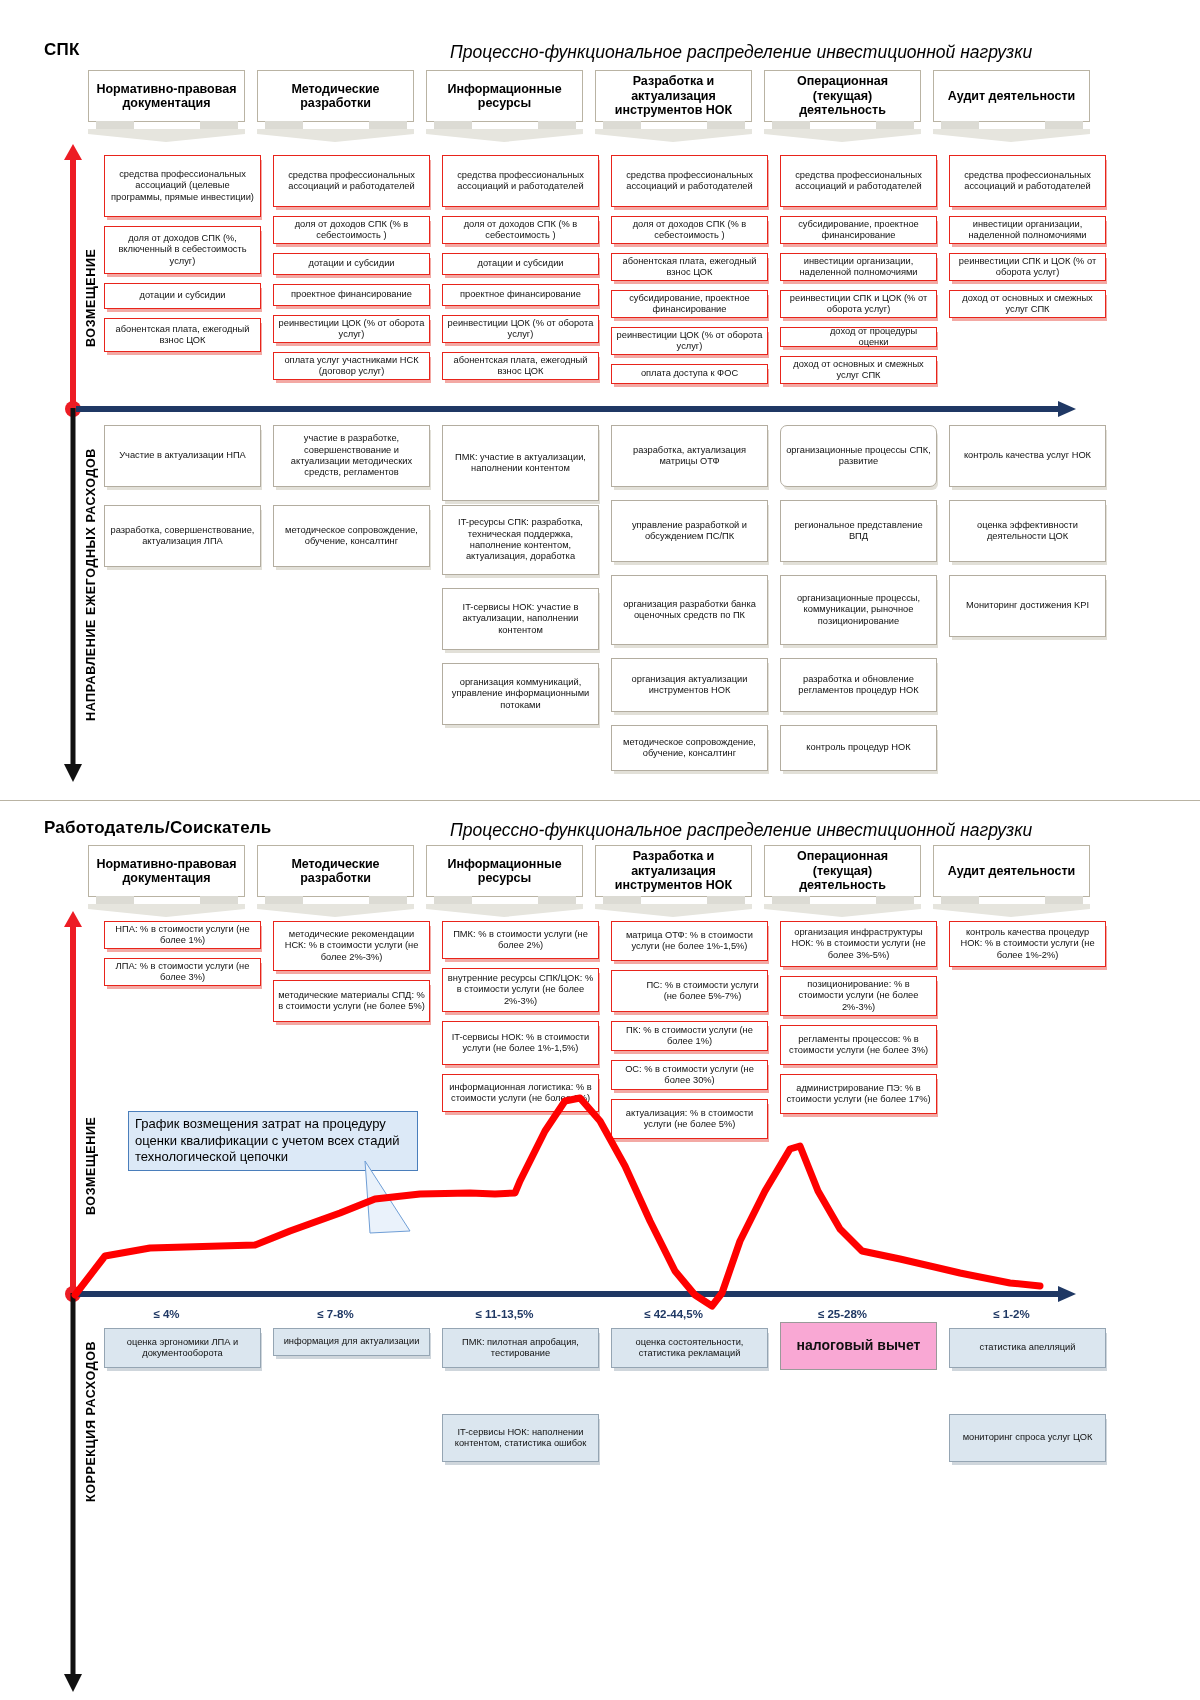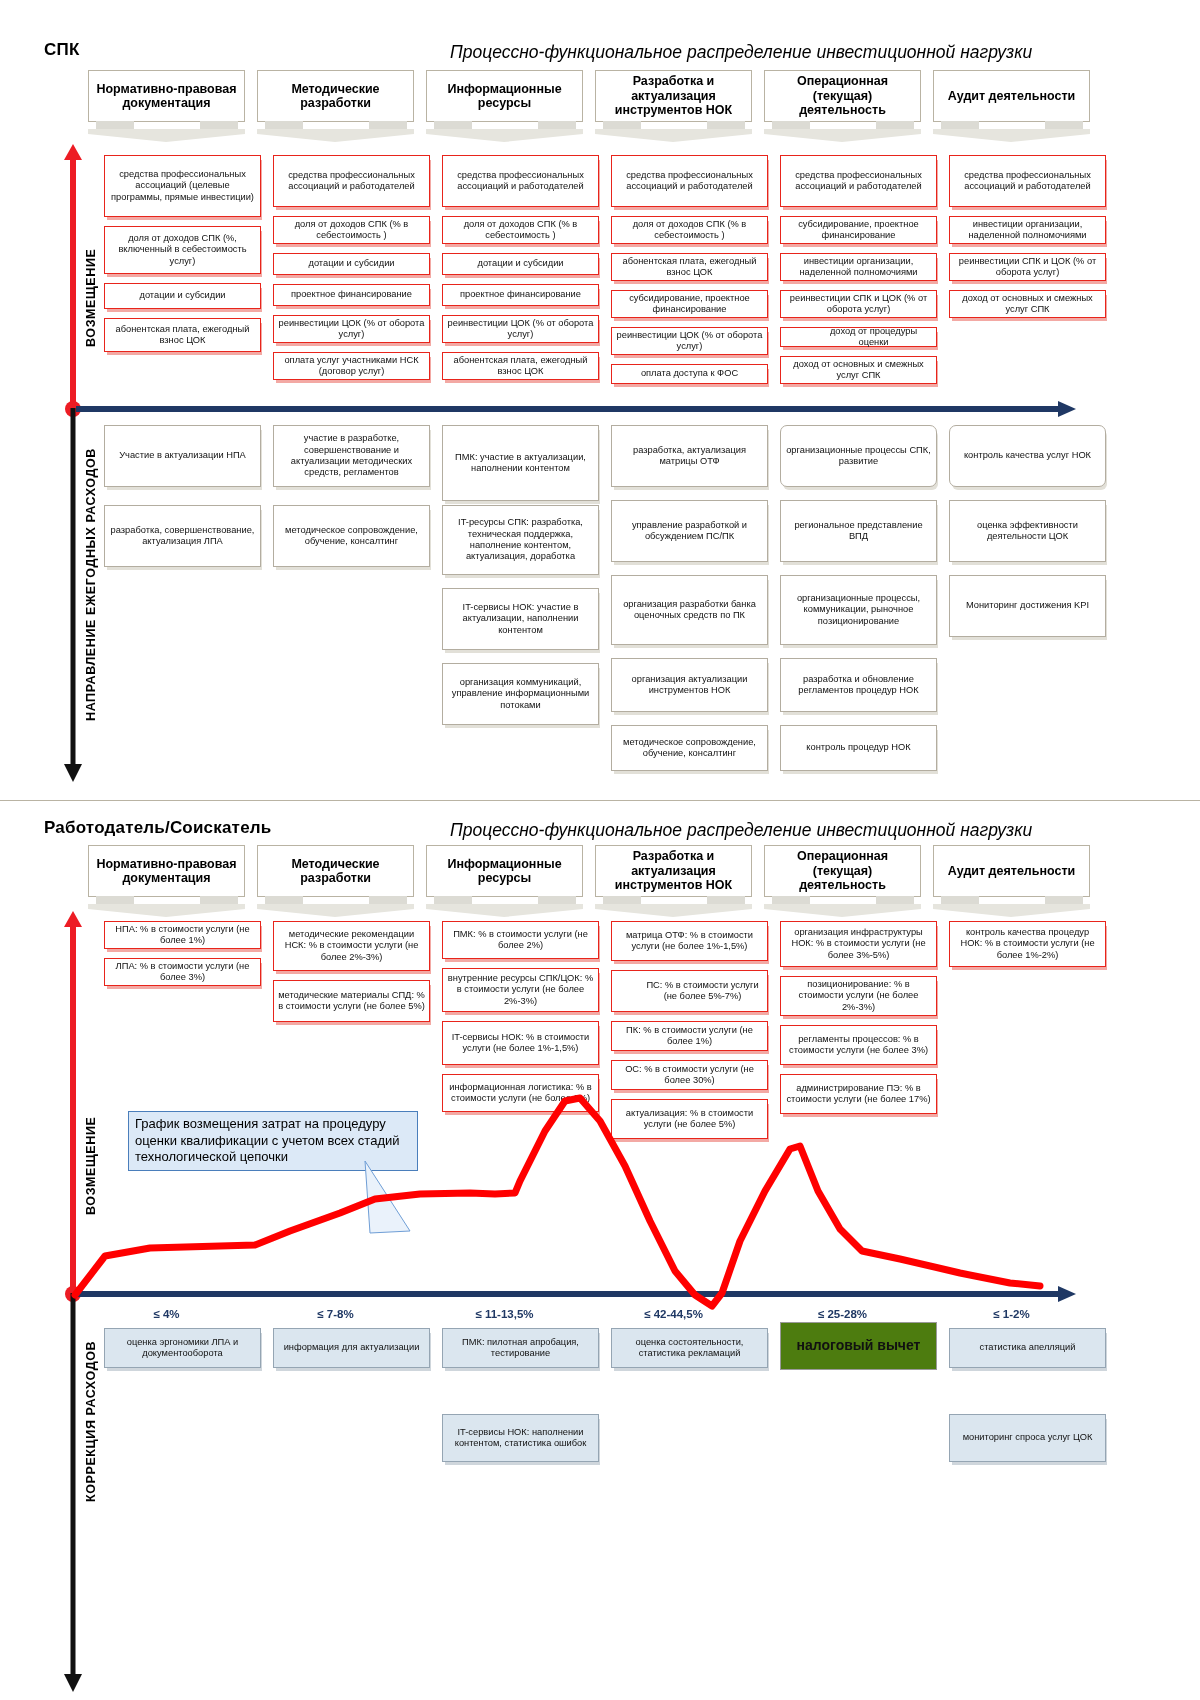--- a/index.html
+++ b/index.html
@@ -87,21 +87,21 @@
     background:#ffffff;
     box-shadow: 2px 4px 0 -1px #e2e0d8;
   }
   .bx.blue {
     border:1px solid #95a5b3;
     background:#dbe6ef;
     box-shadow: 2px 4px 0 -1px #cfd6dc;
   }
   .bx.taxbox {
     border:1px solid #9a9a9a;
-    background:#4d7c0f;
+    background:#f9a8d4;
     font-weight:bold;
     font-size:14px;
   }
 
   
   .pct {
     position:absolute;
     font-weight:bold; font-size:11.5px;
     color:#1f3864;
     text-align:center;
@@ -289,21 +289,21 @@
 
   <div class="col" style="left:780px; top:425px;">
     <div class="bx gray" style="height:62px; margin-bottom:13px;border-radius:7px;">организационные процессы СПК, развитие</div>
     <div class="bx gray" style="height:62px; margin-bottom:13px;">региональное представление ВПД</div>
     <div class="bx gray" style="height:70px; margin-bottom:13px;">организационные процессы, коммуникации, рыночное позиционирование</div>
     <div class="bx gray" style="height:54px; margin-bottom:13px;">разработка и обновление регламентов процедур НОК</div>
     <div class="bx gray" style="height:46px;">контроль процедур НОК</div>
   </div>
 
   <div class="col" style="left:949px; top:425px;">
-    <div class="bx gray" style="height:62px; margin-bottom:13px;border-radius:7px;">контроль качества услуг НОК</div>
+    <div class="bx gray" style="height:62px; margin-bottom:13px;">контроль качества услуг НОК</div>
     <div class="bx gray" style="height:62px; margin-bottom:13px;">оценка эффективности деятельности ЦОК</div>
     <div class="bx gray" style="height:62px;">Мониторинг достижения KPI</div>
   </div>
 </div>
 
 <div class="panel" id="panel-bottom">
 
   <div class="role-title" style="left:44px; top:17px;">Работодатель/Соискатель</div>
 
   <div class="banner" style="left:450px; top:19px;">Процессно-функциональное распределение инвестиционной нагрузки</div>
@@ -440,21 +440,21 @@
   <div class="pct" style="left:426px; top:507px;">≤ 11-13,5%</div>
   <div class="pct" style="left:595px; top:507px;">≤ 42-44,5%</div>
   <div class="pct" style="left:764px; top:507px;">≤ 25-28%</div>
   <div class="pct" style="left:933px; top:507px;">≤ 1-2%</div>
 
   <div class="col" style="left:104px; top:527px;">
     <div class="bx blue" style="height:40px;">оценка эргономики ЛПА и документооборота</div>
   </div>
 
   <div class="col" style="left:273px; top:527px;">
-    <div class="bx blue" style="height:40px;">информация для актуализации</div>
+    <div class="bx blue" style="height:28px;">информация для актуализации</div>
   </div>
 
   <div class="col" style="left:442px; top:527px;">
     <div class="bx blue" style="height:40px; margin-bottom:46px;">ПМК: пилотная апробация, тестирование</div>
     <div class="bx blue" style="height:48px;">IT-сервисы НОК: наполнении контентом, статистика ошибок</div>
   </div>
 
   <div class="col" style="left:611px; top:527px;">
     <div class="bx blue" style="height:40px;">оценка состоятельности, статистика рекламаций</div>
   </div>

